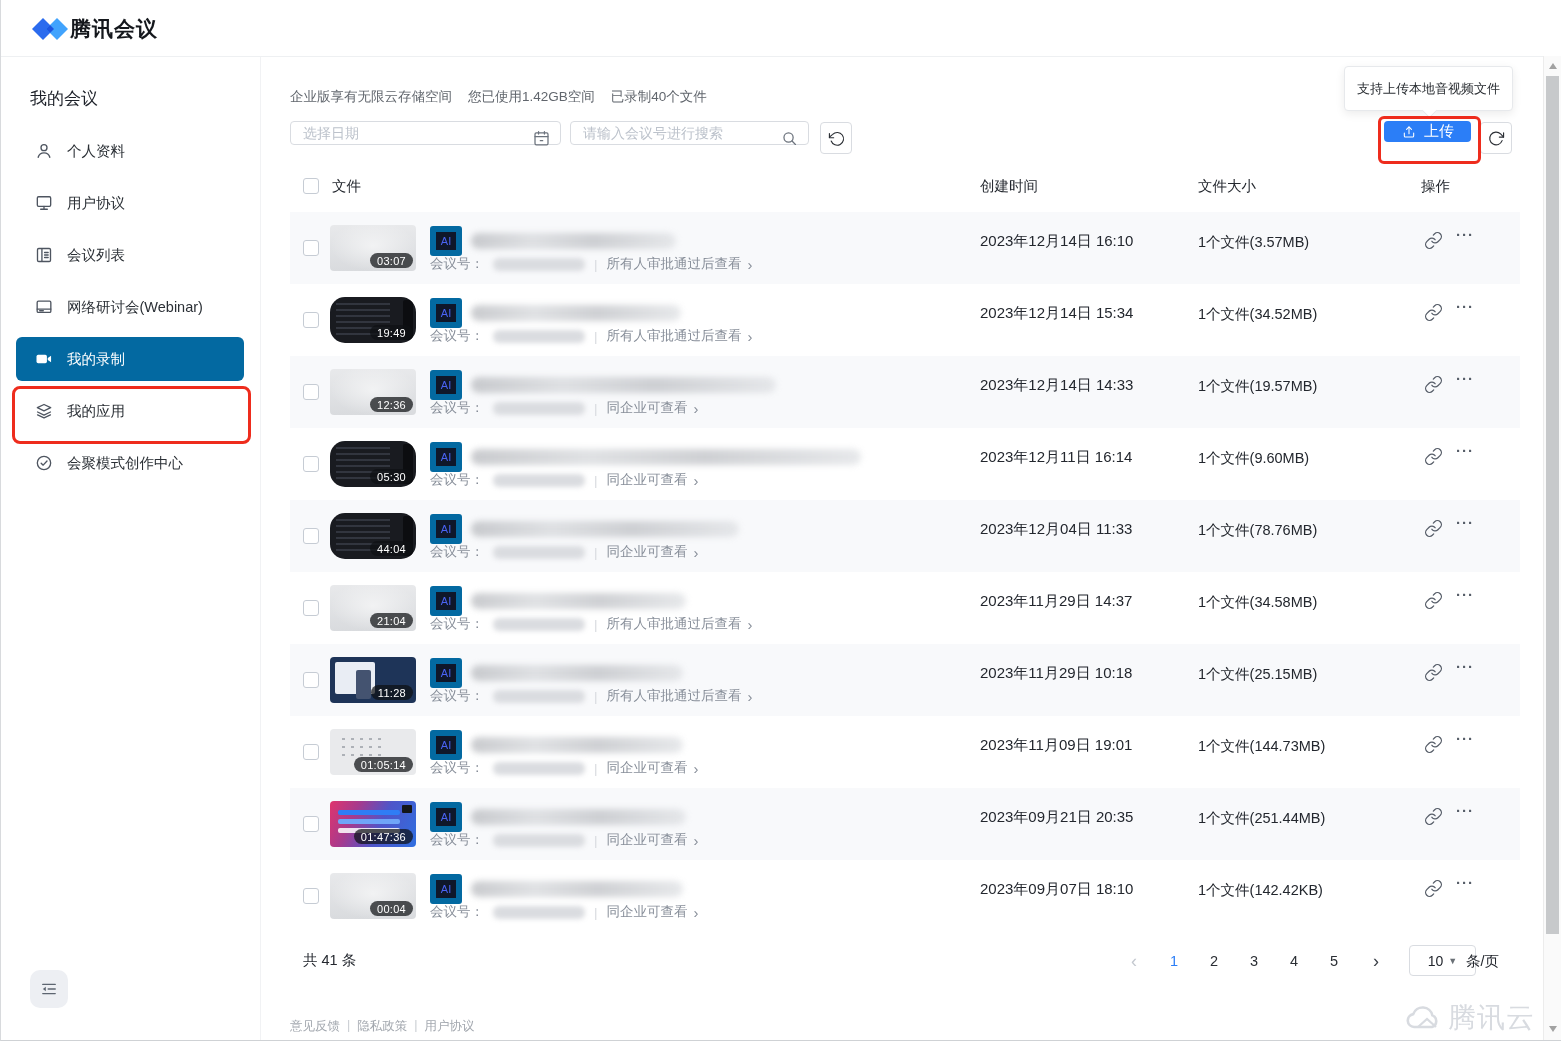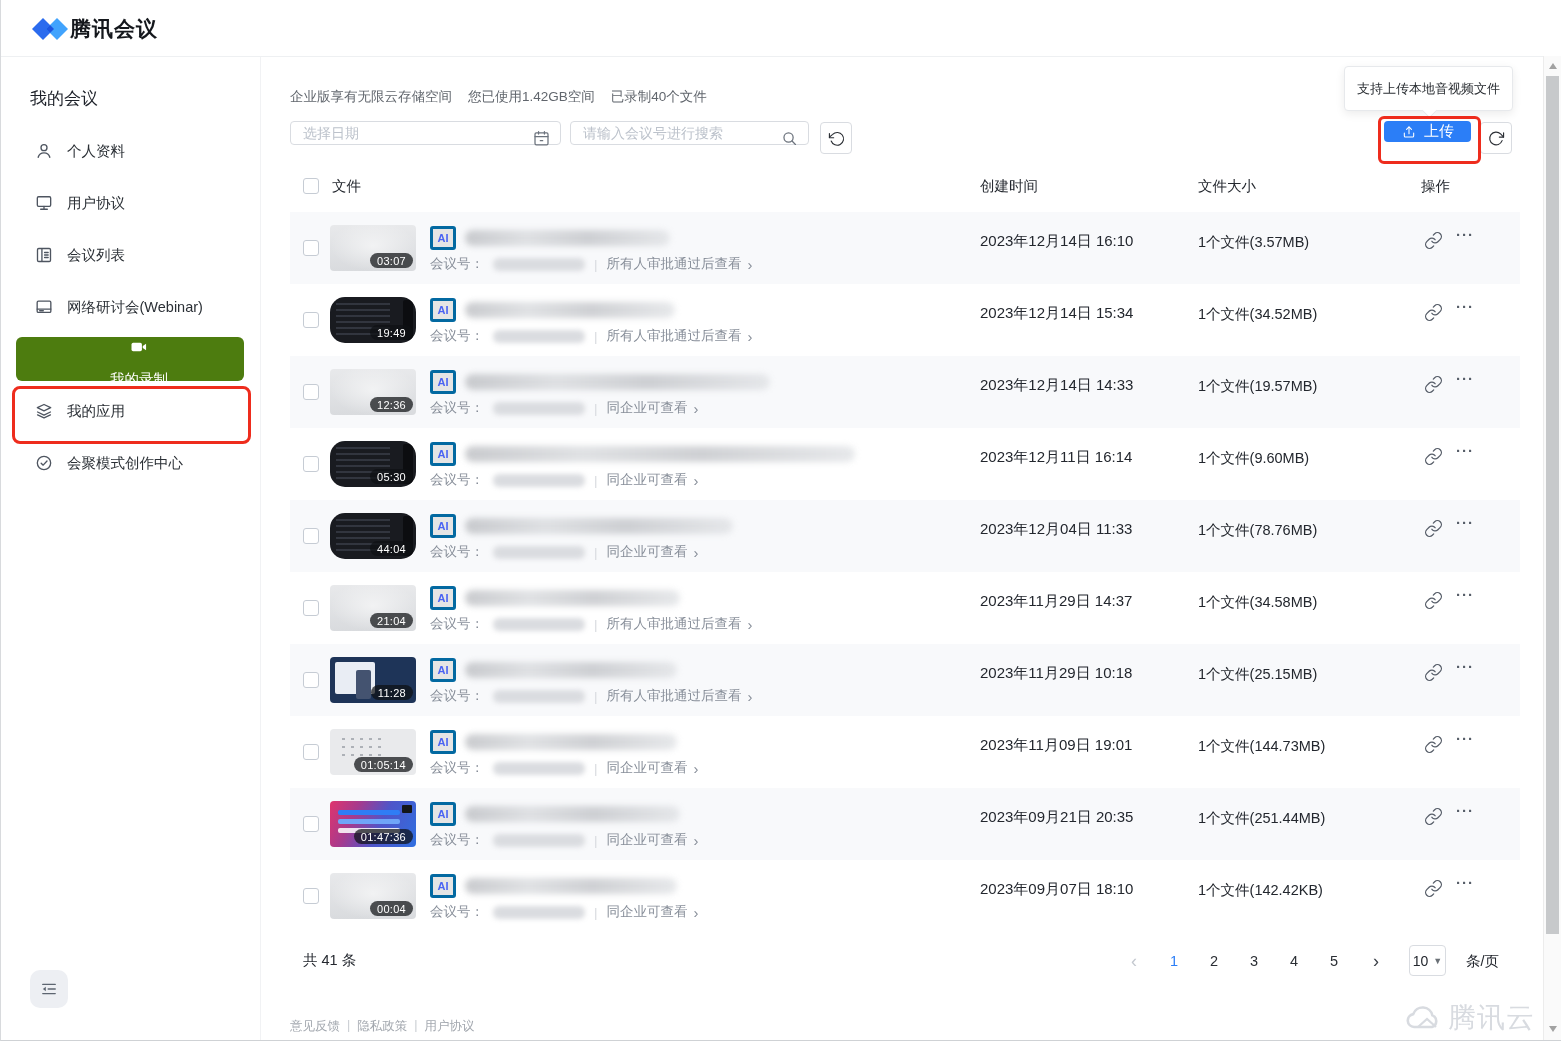--- a/index.html
+++ b/index.html
@@ -21,21 +21,21 @@
                radial-gradient(circle at 50% 100%,#7e6a62 0 46%,transparent 49%),
                linear-gradient(#d6d0cb,#c3bcb6);}
   
   .sidebar{position:absolute;top:57px;left:0;width:260px;bottom:0;background:#fff;border-right:1px solid #f1f2f4;}
   .sb-title{position:absolute;left:30px;top:30px;font-size:17px;color:#1d2129;}
   .menu{position:absolute;left:0;top:72px;width:260px;}
   .menu-item{height:44px;margin:0 16px 8px 16px;display:flex;align-items:center;gap:13px;
     padding-left:18px;border-radius:6px;font-size:14.5px;color:#2b3036;cursor:pointer;}
   .menu-item .mi-icon{width:20px;height:20px;color:#4e5560;display:flex;}
   .menu-item .mi-icon svg{width:20px;height:20px;}
-  .menu-item.active{background:#4d7c0f;color:#fff;flex-direction:column;}
+  .menu-item.active{background:#0369a1;color:#fff;}
   .menu-item.active .mi-icon{color:#fff;}
   .collapse-btn{position:absolute;left:30px;top:913px;width:38px;height:38px;border-radius:10px;
     background:#edeff3;display:flex;align-items:center;justify-content:center;color:#5d6570;cursor:pointer;}
   .collapse-btn svg{width:20px;height:20px;}
   
   .annotation{position:absolute;border:3px solid #ee2c1d;border-radius:8px;pointer-events:none;z-index:30;}
   .ann-sidebar{left:12px;top:386px;width:233px;height:52px;}
   .ann-upload{left:1378px;top:116px;width:97px;height:42px;border-radius:6px;}
   
   .storage{position:absolute;left:290px;top:88px;font-size:13.5px;color:#61666d;display:flex;gap:16px;}
@@ -82,22 +82,22 @@
   .t-dots{background:#e9eaec;}
   .t-dots::before{content:"";position:absolute;left:9px;top:6px;width:48px;height:23px;
     background-image:radial-gradient(#adb1b7 1.3px,transparent 1.5px);background-size:9px 8px;}
   .t-color{background:linear-gradient(115deg,#e0346d 0%,#a73a8d 28%,#4f55c9 58%,#2f6fe0 100%);}
   .t-color::before{content:"";position:absolute;left:8px;top:9px;right:16px;height:5px;background:#2f7df5;border-radius:2px;
     box-shadow:0 9px 0 #6fa5f8,0 18px 0 rgba(255,255,255,.85);}
   .t-color::after{content:"";position:absolute;right:4px;top:4px;width:10px;height:8px;background:#14161a;border-radius:1px;}
   .dur{position:absolute;right:3px;bottom:3px;background:rgba(14,16,20,.72);color:#fff;font-size:11px;
     padding:1.5px 7px;border-radius:9px;letter-spacing:.3px;z-index:2;}
   .line1{position:absolute;left:140px;top:14px;display:flex;align-items:center;gap:9px;}
-  .ai-badge{width:20px;height:18px;border:3px solid #0369a1;border-radius:3px;background:#e5e5e5;color:#4a63f3;
-    font-size:11px;font-weight:700;display:flex;align-items:center;justify-content:center;}
+  .ai-badge{width:20px;height:18px;border:6px solid #0369a1;border-radius:3px;background:#0f172a;color:#4a63f3;
+    font-size:11px;font-weight:400;display:flex;align-items:center;justify-content:center;}
   .title-blur{height:16px;border-radius:8px;filter:blur(3px);opacity:.8;cursor:pointer;
     background:linear-gradient(90deg,#bcbec2,#d8dadd 30%,#c3c5c9 60%,#e1e3e6);}
   .line2{position:absolute;left:140px;top:43px;display:flex;align-items:center;gap:9px;
     font-size:13.5px;color:#878e99;}
   .mn-blur{width:92px;height:13px;border-radius:6px;background:#dadce0;filter:blur(2.5px);}
   .sep{color:#d7dade;}
   .perm{cursor:pointer;}
   .chev{font-size:15px;margin-left:-3px;}
   .created{position:absolute;left:690px;top:20px;font-size:15px;color:#23272e;}
   .fsize{position:absolute;left:908px;top:21px;font-size:14.5px;color:#23272e;}
@@ -106,21 +106,21 @@
   .op-more{position:absolute;left:1166px;top:14px;color:#565d68;font-size:15px;font-weight:700;letter-spacing:1px;cursor:pointer;}
   
   .total{position:absolute;left:303px;top:951px;font-size:14.5px;color:#23272e;}
   .pgnav{position:absolute;top:947px;width:28px;height:28px;display:flex;align-items:center;justify-content:center;
     font-size:18px;cursor:pointer;}
   .pg-prev{left:1120px;color:#c3c8cf;}
   .pg-next{left:1362px;color:#3b4048;}
   .page-num{position:absolute;top:947px;width:28px;height:28px;display:flex;align-items:center;justify-content:center;
     font-size:14.5px;color:#2a2e34;cursor:pointer;}
   .page-num.cur{color:#2b7ef7;}
-  .psel{position:absolute;left:1409px;top:945px;width:37px;height:31px;border:1px solid #d9dce1;border-radius:4px;
+  .psel{position:absolute;left:1409px;top:945px;width:67px;height:31px;border:1px solid #d9dce1;border-radius:4px;
     box-sizing:border-box;display:flex;align-items:center;justify-content:center;gap:5px;font-size:14px;color:#23272e;cursor:pointer;}
   .psel .caret{font-size:9px;color:#6a7076;}
   .perpage{position:absolute;left:1466px;top:952px;font-size:14.5px;color:#23272e;}
   
   .footer-links{position:absolute;left:290px;top:1018px;font-size:12.5px;color:#a3a8af;display:flex;gap:7px;}
   .footer-links .flink{cursor:pointer;}
   .fdiv{color:#c9cdd2;}
   .watermark{position:absolute;left:1404px;top:999px;display:flex;align-items:center;gap:6px;color:#d8dbe0;}
   .watermark svg{width:38px;height:28px;}
   .wm-text{font-size:28px;letter-spacing:1px;}

